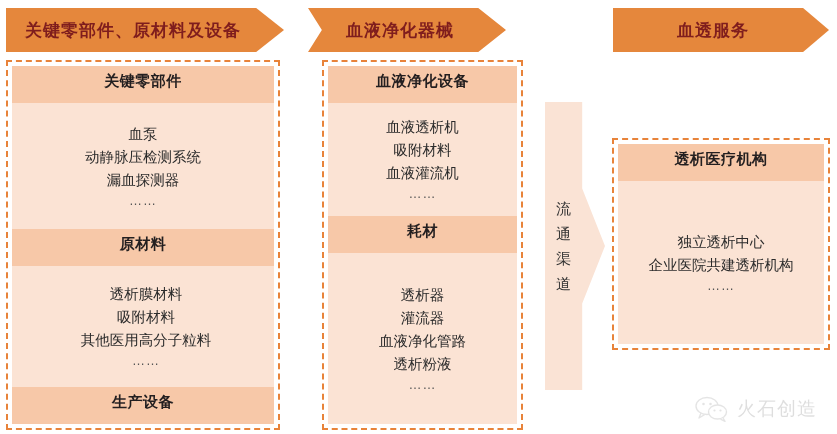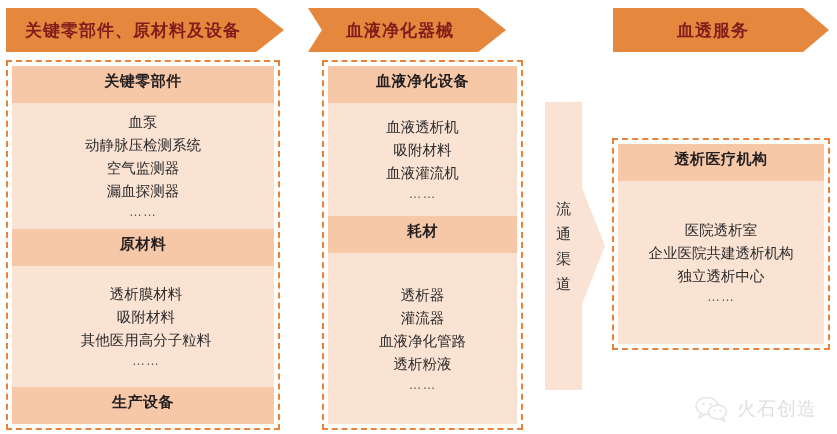--- a/index.html
+++ b/index.html
@@ -170,21 +170,20 @@
 <div class="banner banner-3">
   <span>血透服务</span>
 </div>
 
 <div class="col col-1">
   <div class="inner">
     <div class="sec-head">关键零部件</div>
     <div class="sec-body c1-b1">
       <span class="line">血泵</span>
       <span class="line">动静脉压检测系统</span>
-      <span class="line">空气监测器</span>
       <span class="line">漏血探测器</span>
       <span class="line ellip">……</span>
     </div>
 
     <div class="sec-head">原材料</div>
     <div class="sec-body c1-b2">
       <span class="line">透析膜材料</span>
       <span class="line">吸附材料</span>
       <span class="line">其他医用高分子粒料</span>
       <span class="line ellip">……</span>
@@ -222,23 +221,22 @@
     <span>通</span>
     <span>渠</span>
     <span>道</span>
   </div>
 </div>
 
 <div class="col col-3">
   <div class="inner">
     <div class="sec-head">透析医疗机构</div>
     <div class="sec-body">
-      <span class="line">医院透析室</span>
+      <span class="line">独立透析中心</span>
       <span class="line">企业医院共建透析机构</span>
-      <span class="line">独立透析中心</span>
       <span class="line ellip">……</span>
     </div>
   </div>
 </div>
 
 <div class="watermark">
   <span>
     <svg width="34" height="26" viewBox="0 0 34 26">
       <ellipse cx="12" cy="10" rx="11" ry="8.5" fill="none" stroke="#8a8a8a" stroke-width="1.4"></ellipse>
       <path d="M6 17 L4 22 L9.5 18.6" fill="none" stroke="#8a8a8a" stroke-width="1.4" stroke-linejoin="round"></path>

